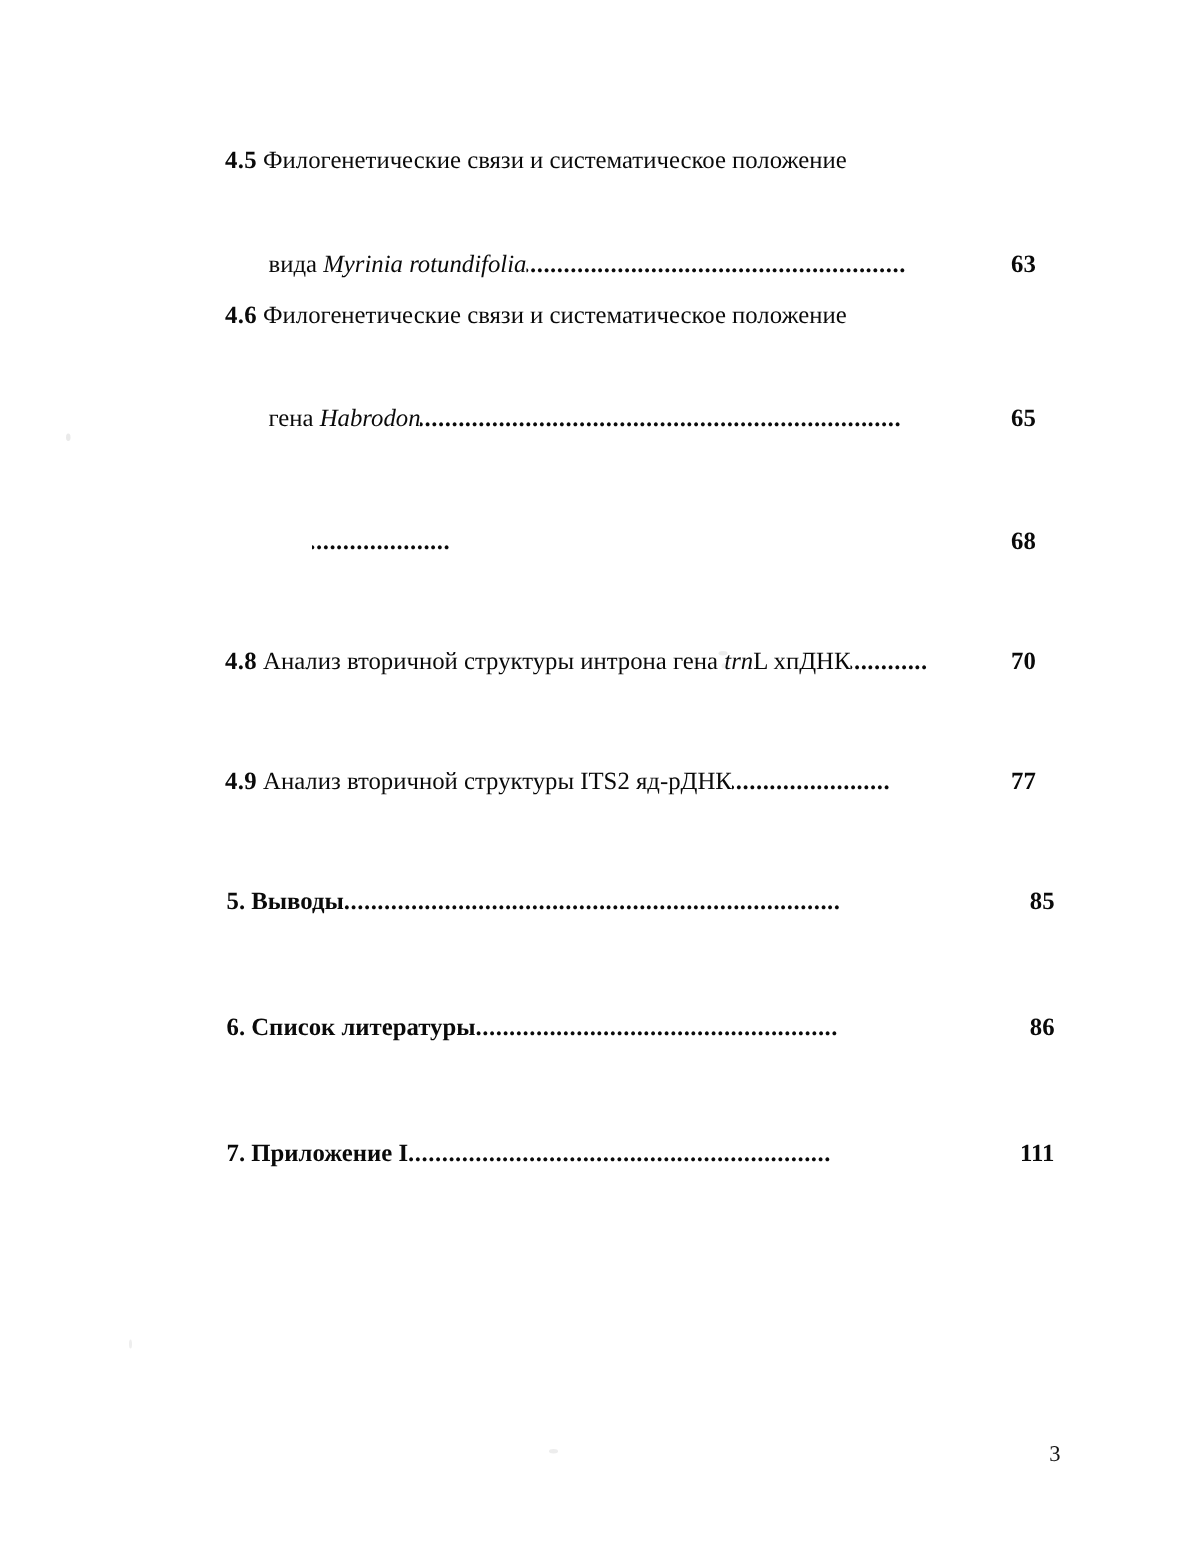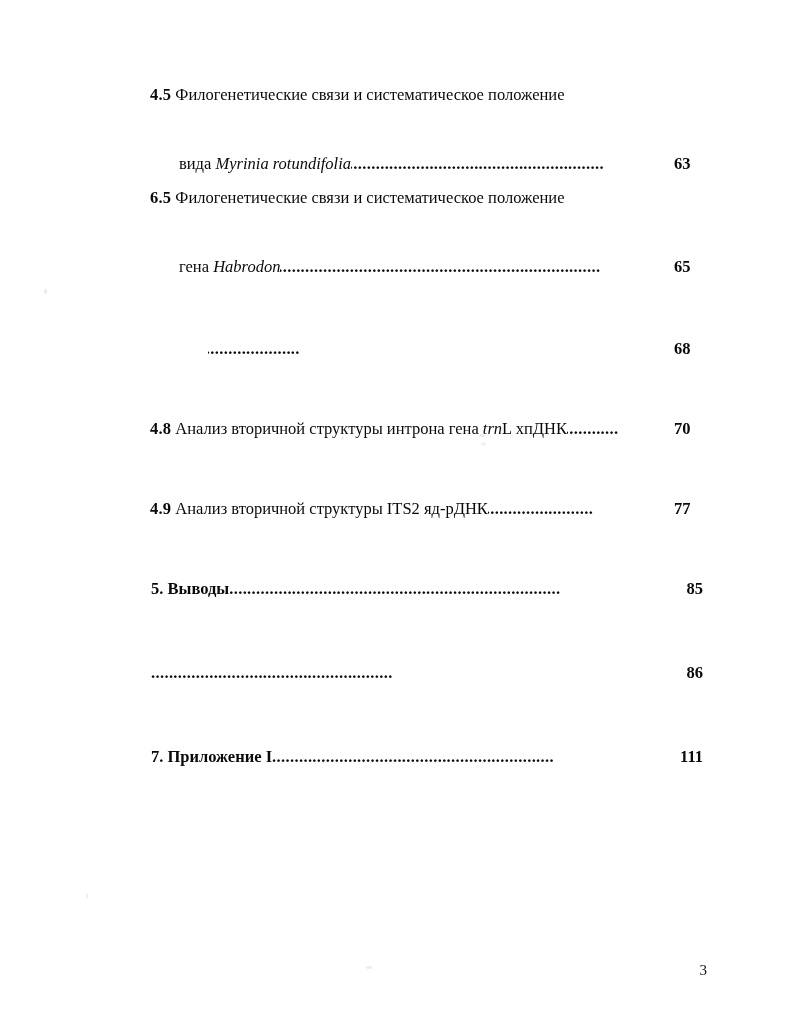--- a/index.html
+++ b/index.html
@@ -33,21 +33,21 @@
   .speck.s2 { left: 341px; top: 437px; width: 3px;  height: 3px; background:#e2e2e2; }
   .speck.s3 { left: 479px; top: 434px; width: 6px;  height: 3px; background:#dcdcdc; }
   .speck.s4 { left: 481px; top: 442px; width: 5px;  height: 4px; background:#e6e6e6; }
   .speck.s5 { left: 86px;  top: 893px; width: 2px;  height: 6px; background:#e0e0e0; }
   .speck.s6 { left: 366px; top: 966px; width: 6px;  height: 3px; background:#dfdfdf; }
 
   
   #toc {
     position: absolute;
     left: 150px;
-    top: 84px;
+    top: 96px;
     width: 553px;
   }
 
   .toc-entry {
     position: relative;
     font-size: 16.5px;
     line-height: 21px;
     margin-bottom: 13px;
     color: #0a0a0a;
   }
@@ -129,21 +129,21 @@
         <span class="row">
           <span class="head"><span>вида </span><span class="ital">Myrinia rotundifolia</span></span>
           <span class="dots">...............................................................</span>
           <span class="page-no">63</span>
         </span>
       </span>
     </div>
 
     <div class="toc-entry sub">
       <span class="firstline">
-        <span class="num">6.5</span>
+        <span class="num">4.6</span>
         <span class="txt">Филогенетические связи и систематическое положение</span>
       </span>
       <span class="contline">
         <span class="row">
           <span class="head"><span>гена </span><span class="ital">Habrodon</span></span>
           <span class="dots">..............................................................................</span>
           <span class="page-no">65</span>
         </span>
       </span>
     </div>
@@ -176,20 +176,21 @@
     <div class="toc-entry top">
       <span class="row">
         <span class="head"><span>5.</span> <span>Выводы</span></span>
         <span class="dots">..........................................................................</span>
         <span class="page-no">85</span>
       </span>
     </div>
 
     <div class="toc-entry top">
       <span class="row">
+        <span class="head"><span>6.</span> <span>Список литературы</span></span>
         <span class="dots">......................................................</span>
         <span class="page-no">86</span>
       </span>
     </div>
 
     <div class="toc-entry top">
       <span class="row">
         <span class="head"><span>7.</span> <span>Приложение I</span></span>
         <span class="dots">...............................................................</span>
         <span class="page-no">111</span>

